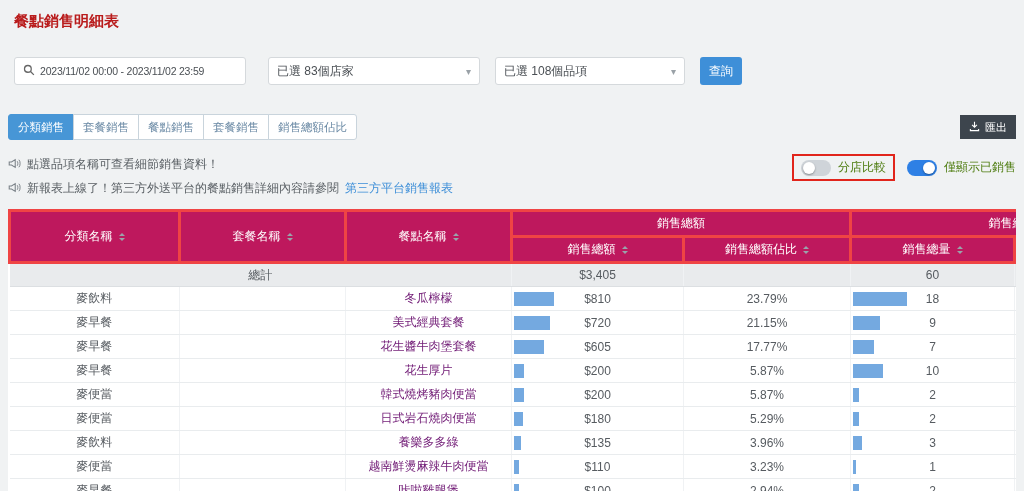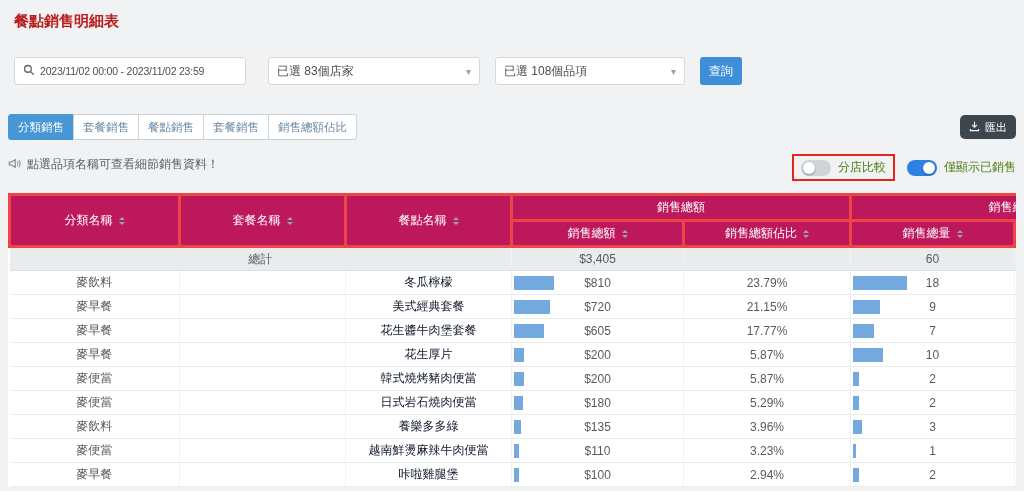--- a/index.html
+++ b/index.html
@@ -35,21 +35,21 @@
   .tabs { display:flex;justify-content:space-between; }
   .tab {
     height:26px; line-height:24px; padding:0 9px; font-size:11.5px;
     background:#fff; color:#6b8aa5; border:1px solid #c9d4dc; margin-left:-1px;
     cursor:pointer; white-space:nowrap;
   }
   .tab:first-child { margin-left:0; border-radius:3px 0 0 3px; }
   .tab:last-child { border-radius:0 3px 3px 0; }
   .tab.active { background:#4796d6; border-color:#4796d6; color:#fff; }
   .btn-export {
-    height:24px; border:none; border-radius:5px; background:#3d454d; color:#fff;
+    height:24px; border:none; border-radius:0; background:#3d454d; color:#fff;
     font-size:11px; display:flex; align-items:center; gap:5px; padding:0 9px;
     cursor:pointer; font-family:inherit;
   }
 
   
   .notice-row { display:flex; justify-content:space-between; align-items:flex-start; margin:16px 8px 0; }
   .notices { display:flex; flex-direction:column; gap:7px; }
   .notice { display:flex; align-items:center; gap:6px; font-size:12px; color:#5a6065; }
   .notice a { color:#3e8fd8; text-decoration:none; cursor:pointer; }
   .toggles { display:flex; align-items:center; gap:12px; margin-top:-2px; }
@@ -69,21 +69,21 @@
   }
   .sort { display:inline-flex; flex-direction:column; margin-left:6px; vertical-align:middle; }
   .sort i { display:block; width:0; height:0; border:3px solid transparent; }
   .sort .up { border-bottom-color:#9aa3ab; margin-bottom:2px; border-top-width:0; }
   .sort .down { border-top-color:#9aa3ab; border-bottom-width:0; }
   tbody td {
     height:24px; text-align:center; border-bottom:1px solid #e9ecee; border-right:1px solid #f0f2f4;
     white-space:nowrap; overflow:hidden;
   }
   tr.total-row td { background:#e9ebed; border-bottom:1px solid #dcdfe2; color:#565b60; }
-  td.meal { color:#0f172a; cursor:pointer; }
+  td.meal { color:#701a75; cursor:pointer; }
   td.barcell { position:relative; }
   td.barcell .bar { position:absolute; left:2px; top:5px; height:14px; display:block; }
   td.barcell .num { position:relative; }
 </style>
 </head>
 <body>
 
 <div class="page">
 
   <div class="title">餐點銷售明細表</div>
@@ -132,20 +132,31 @@
     <div class="notices">
       <div class="notice">
         <span>
           <svg width="13" height="13" viewBox="0 0 16 16">
               <path d="M1.5 6.2v3.6h2.8l4.6 3V3.2l-4.6 3H1.5z" fill="none" stroke="#7a8187" stroke-width="1.3"></path>
               <path d="M11.3 5.2c1.1 1 1.1 4.6 0 5.6" stroke="#7a8187" stroke-width="1.2" fill="none"></path>
               <path d="M13.4 3.4c2 1.8 2 7.4 0 9.2" stroke="#7a8187" stroke-width="1.2" fill="none"></path>
             </svg>
         </span>
         <span>點選品項名稱可查看細節銷售資料！</span>
+      </div>
+      <div class="notice">
+        <span>
+          <svg width="13" height="13" viewBox="0 0 16 16">
+              <path d="M1.5 6.2v3.6h2.8l4.6 3V3.2l-4.6 3H1.5z" fill="none" stroke="#7a8187" stroke-width="1.3"></path>
+              <path d="M11.3 5.2c1.1 1 1.1 4.6 0 5.6" stroke="#7a8187" stroke-width="1.2" fill="none"></path>
+              <path d="M13.4 3.4c2 1.8 2 7.4 0 9.2" stroke="#7a8187" stroke-width="1.2" fill="none"></path>
+            </svg>
+        </span>
+        <span>新報表上線了！第三方外送平台的餐點銷售詳細內容請參閱</span>
+          <a>第三方平台銷售報表</a>
       </div>
     </div>
     <div class="toggles">
       <div class="toggle-wrap red-box">
         <span class="switch">
             <span class="knob"></span>
           </span>
         <span>分店比較</span>
       </div>
       <div class="toggle-wrap">

